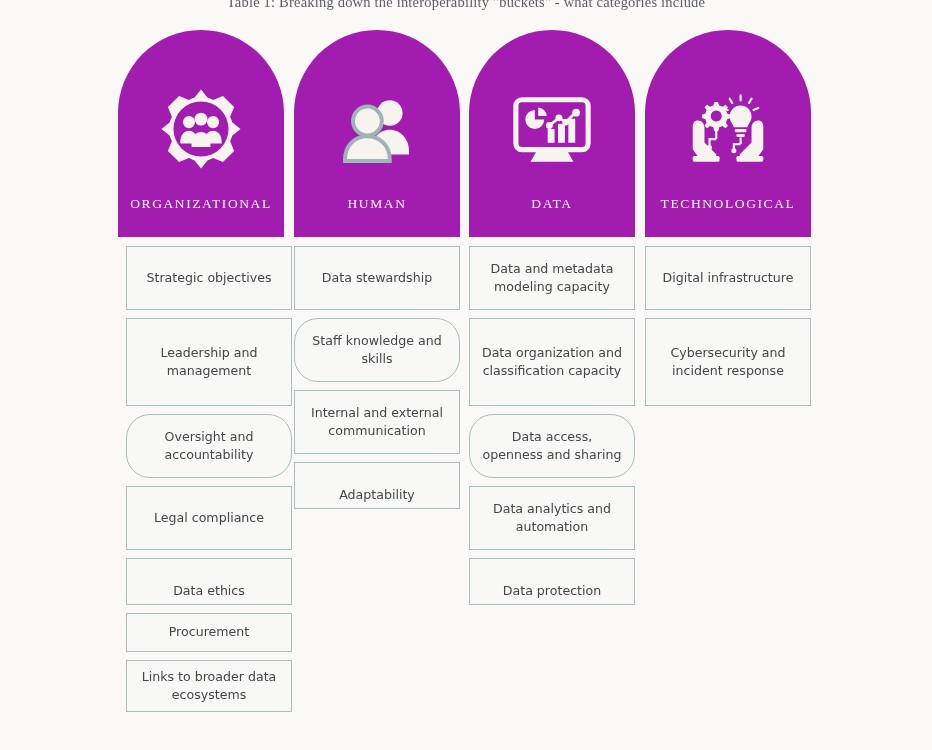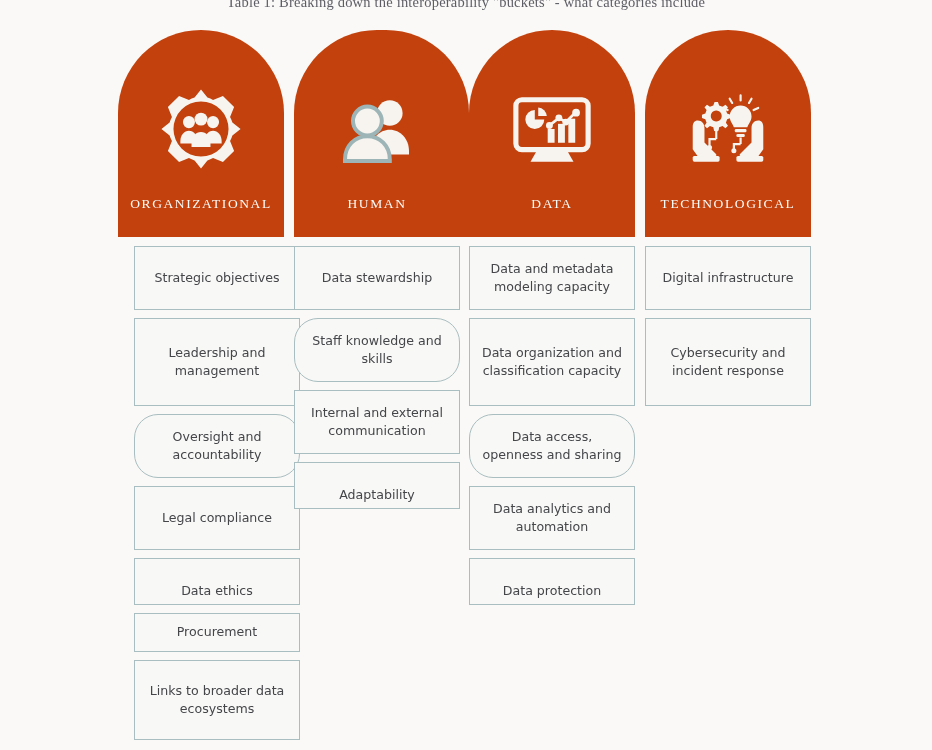--- a/index.html
+++ b/index.html
@@ -41,26 +41,26 @@
     left: 0;
     top: 0;
     width: 700px;
     height: 207px;
   }
   .arch {
     position: absolute;
     top: 0;
     width: 166px;
     height: 207px;
-    background: #c2410c;
+    background: #a21caf;
     border-radius: 83px 83px 0 0;
     overflow: hidden;
   }
   .arch-c0 { left: 0px; }
-  .arch-c1 { left: 176px; padding-left: 9px; }
+  .arch-c1 { left: 176px; }
   .arch-c2 { left: 351px; text-decoration: underline; }
   .arch-c3 { left: 527px; }
 
   .arch-icon {
     position: absolute;
     left: 0;
     top: 52px;
     width: 166px;
     height: 94px;
     display: flex;
@@ -87,21 +87,21 @@
     position: absolute;
     left: 0;
     top: 216px;
     width: 700px;
   }
   .col {
     position: absolute;
     top: 0;
     width: 166px;
   }
-  .col-0 { left: 8px; padding-left: 8px; }
+  .col-0 { left: 0px; padding-left: 8px; }
   .col-1 { left: 176px; }
   .col-2 { left: 351px; }
   .col-3 { left: 527px; }
 
   .cell {
     box-sizing: border-box;
     width: 166px;
     background: #f8f8f6;
     border: 1px solid #a9bec0;
     display: flex;
@@ -115,21 +115,21 @@
     margin-bottom: 8px;
   }
   .cell span { display: block; }
 
   .h1 { height: 64px; }
   .h2 { height: 88px; }
   .h3 { height: 64px; border-radius: 24px; }
   .h4 { height: 64px; }
   .h5 { height: 47px; align-items: flex-end; }
   .h6 { height: 39px; }
-  .h7 { height: 80px; }
+  .h7 { height: 52px; }
 </style>
 </head>
 <body>
 
 <div class="figure-title">Table 1: Breaking down the interoperability "buckets" - what categories include</div>
 
 <div class="board">
 
   <div class="headers">
 

